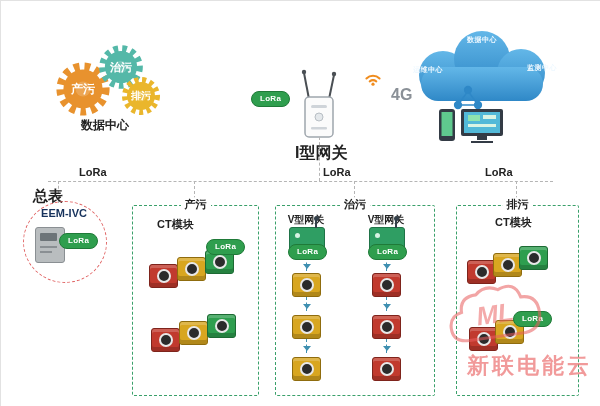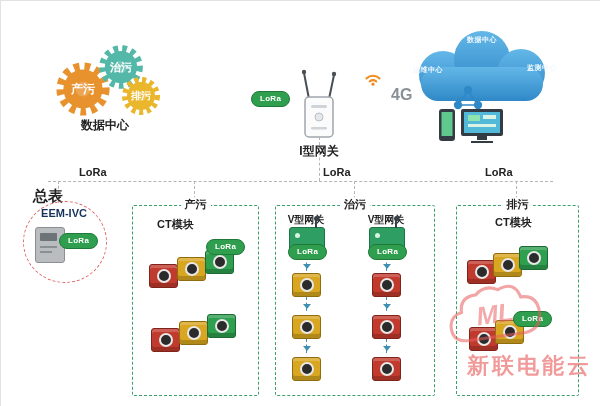--- a/index.html
+++ b/index.html
@@ -90,21 +90,21 @@
       <line x1="10" y1="34" x2="5" y2="8" stroke="#4a4f54" stroke-width="2"></line>
       <circle cx="5" cy="7" r="2.2" fill="#4a4f54"></circle>
       <line x1="30" y1="34" x2="35" y2="10" stroke="#4a4f54" stroke-width="2"></line>
       <circle cx="35" cy="9" r="2.2" fill="#4a4f54"></circle>
       <rect x="6" y="32" width="28" height="40" rx="4" fill="#fbfbfb" stroke="#9fa6ad" stroke-width="1.5"></rect>
       <rect x="12" y="40" width="16" height="3" rx="1.5" fill="#cfd4d9"></rect>
       <circle cx="20" cy="52" r="4" fill="#e4e8eb" stroke="#b8bec4"></circle>
       <rect x="12" y="62" width="16" height="2.5" rx="1" fill="#cfd4d9"></rect>
     </svg>
   </div>
-  <div class="txt" style="left:294px;top:142px;width:48px;text-align:center;font-size:12px;">I型网关</div>
+  <div class="txt" style="left:294px;top:142px;width:48px;text-align:center;font-size:16px;">I型网关</div>
 
   <div class="abs" style="left:362px;top:70px;">
     <svg width="20" height="15" viewBox="0 0 20 16">
       <path d="M3 8 A10 10 0 0 1 17 8" stroke="#f08c1e" fill="none" stroke-width="2.2" stroke-linecap="round"></path>
       <path d="M6.5 11 A6 6 0 0 1 13.5 11" stroke="#f08c1e" fill="none" stroke-width="2.2" stroke-linecap="round"></path>
       <circle cx="10" cy="14" r="1.7" fill="#f08c1e"></circle>
     </svg>
   </div>
   <div class="txt" style="left:346px;top:85px;font-size:16px;color:#8a9097;margin-left:44px;">4G</div>
 

